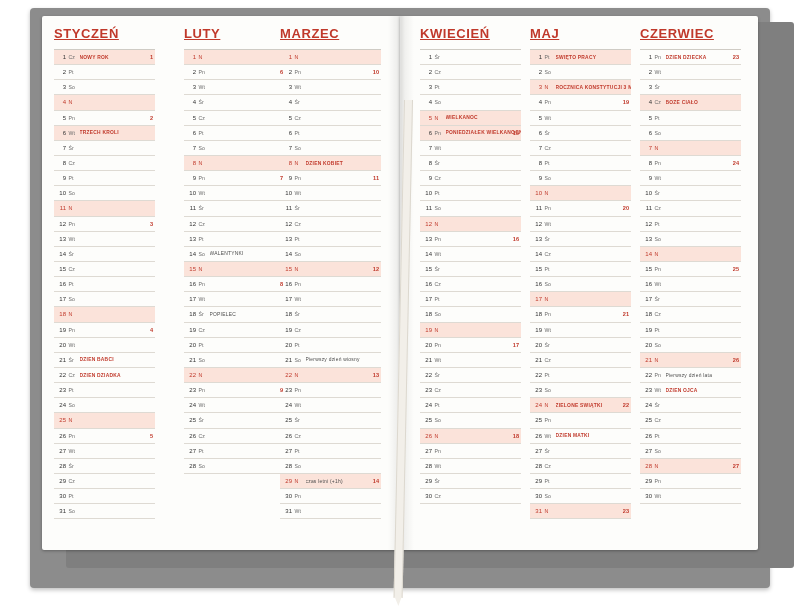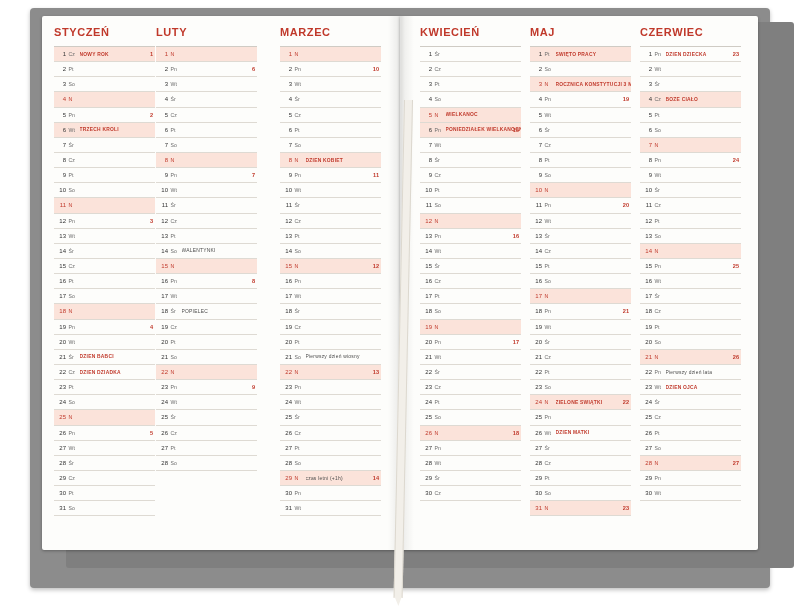--- a/index.html
+++ b/index.html
@@ -75,25 +75,26 @@
   .cols{
     position:absolute;top:0;left:0;width:100%;height:100%;
   }
   .month{
     position:absolute;
     top:26px;
     width:101px;
   }
   .month h2{
     margin:0 0 8px 0;
-    font-size:11px;
+    font-size:13px;
     letter-spacing:.6px;
     font-weight:bold;
     color:#c0392b;
     text-transform:uppercase;
+    text-decoration:underline;
   }
   .days{
     border-top:1px solid #cfcbc4;
   }
   .day{
     position:relative;
     height:15.15px;
     border-bottom:1px solid #dedad3;
     display:flex;
     align-items:center;
@@ -137,21 +138,21 @@
   }
   .wk{
     position:absolute;
     right:2px;
     font-size:5.6px;
     font-weight:bold;
     color:#c0392b;
   }
   
   #m1{left:54px;}
-  #m2{left:156px;}
+  #m2{left:184px;}
   #m3{left:280px;}
   #m4{left:420px;}
   #m5{left:530px;}
   #m6{left:640px;}
 </style>
 </head>
 <body>
 
 <div id="planner">
   <div class="cover">

